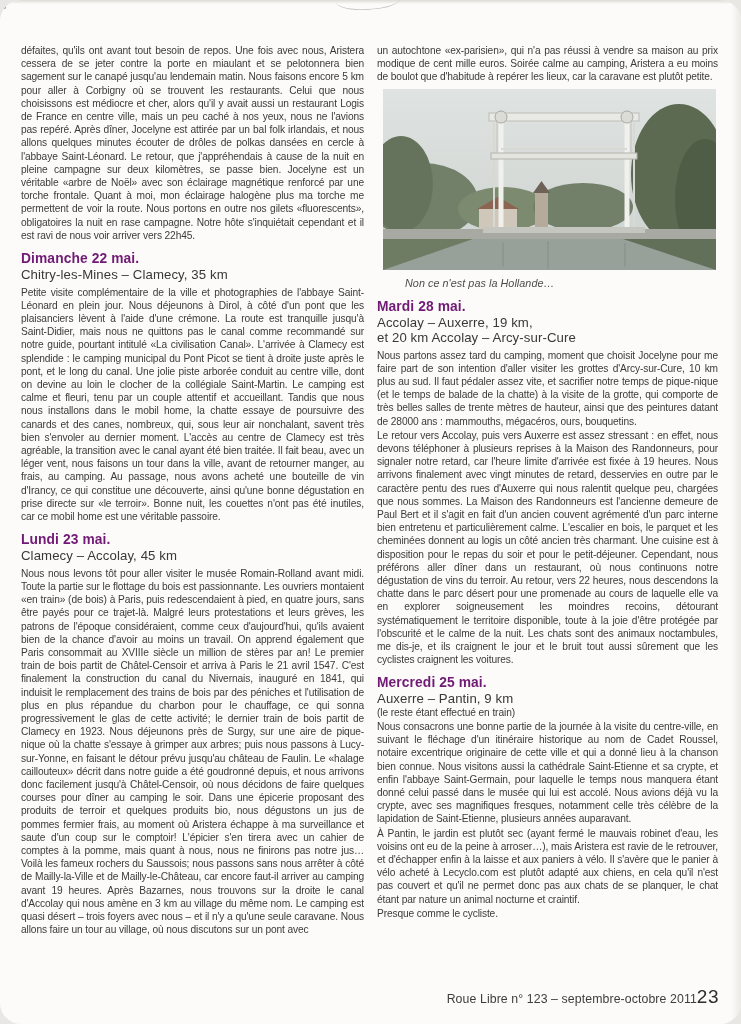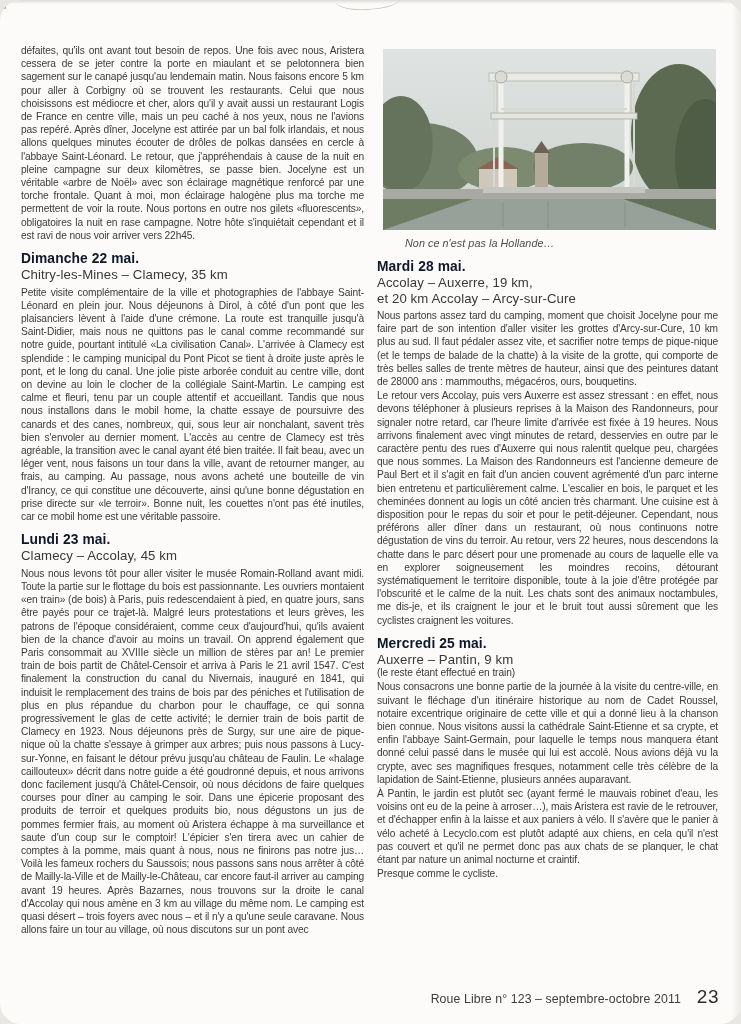--- a/index.html
+++ b/index.html
@@ -25,41 +25,41 @@
   .col-left{left:21px;width:343px;}
   .col-right{left:377px;width:341px;}
 
   .para{
     font-size:10.2px;line-height:13.2px;
     text-align:justify;letter-spacing:-0.12px;
     margin:0 0 1px 0;color:#3b3b3b;
     hyphens:auto;-webkit-hyphens:auto;
   }
   .day-heading{
-    font-size:13.8px;font-weight:bold;color:#0f172a;
+    font-size:13.8px;font-weight:bold;color:#701a75;
     margin:9px 0 1px 0;letter-spacing:0.1px;
   }
   .day-route{
     font-size:13.2px;font-weight:400;color:#383838;
     margin:0 0 3px 0;letter-spacing:0.1px;line-height:15.5px;
   }
   .route-note{
     font-size:10.2px;color:#3b3b3b;margin:0 0 2px 0;letter-spacing:-0.1px;
   }
 
   figure.photo{margin:5px 0 0 6px;width:333px;}
   .photo-frame{width:333px;height:181px;display:block;background:#d8dbd8;}
   figcaption{
     font-size:10.8px;font-style:italic;color:#4c4c4c;
     margin:7px 0 10px 22px;letter-spacing:0.05px;
   }
 
   .footer{
     position:absolute;right:22px;bottom:16px;
-    display:flex;align-items:baseline;gap:16px;
+    display:flex;align-items:baseline;
   }
   .footer .journal{font-size:12.3px;color:#3d3d3d;letter-spacing:0.1px;}
   .footer .pageno{font-size:19px;color:#2d2d2d;letter-spacing:0.5px;}
 </style>
 </head>
 <body>
 
 <div class="page">
   <div class="scan-top"></div>
   <div class="scan-right"></div>
@@ -72,20 +72,21 @@
     <div class="day-heading">Dimanche 22 mai.</div>
     <div class="day-route">Chitry-les-Mines – Clamecy, 35 km</div>
     <p class="para">Petite visite complémentaire de la ville et photographies de l'abbaye Saint-Léonard en plein jour. Nous déjeunons à Dirol, à côté d'un pont que les plaisanciers lèvent à l'aide d'une crémone. La route est tranquille jusqu'à Saint-Didier, mais nous ne quittons pas le canal comme recommandé sur notre guide, pourtant intitulé «La civilisation Canal». L'arrivée à Clamecy est splendide : le camping municipal du Pont Picot se tient à droite juste après le pont, et le long du canal. Une jolie piste arborée conduit au centre ville, dont on devine au loin le clocher de la collégiale Saint-Martin. Le camping est calme et fleuri, tenu par un couple attentif et accueillant. Tandis que nous nous installons dans le mobil home, la chatte essaye de poursuivre des canards et des canes, nombreux, qui, sous leur air nonchalant, savent très bien s'envoler au dernier moment. L'accès au centre de Clamecy est très agréable, la transition avec le canal ayant été bien traitée. Il fait beau, avec un léger vent, nous faisons un tour dans la ville, avant de retourner manger, au frais, au camping. Au passage, nous avons acheté une bouteille de vin d'Irancy, ce qui constitue une découverte, ainsi qu'une bonne dégustation en prise directe sur «le terroir». Bonne nuit, les couettes n'ont pas été inutiles, car ce mobil home est une véritable passoire.</p>
 
     <div class="day-heading">Lundi 23 mai.</div>
     <div class="day-route">Clamecy – Accolay, 45 km</div>
     <p class="para">Nous nous levons tôt pour aller visiter le musée Romain-Rolland avant midi. Toute la partie sur le flottage du bois est passionnante. Les ouvriers montaient «en train» (de bois) à Paris, puis redescendaient à pied, en quatre jours, sans être payés pour ce trajet-là. Malgré leurs protestations et leurs grèves, les patrons de l'époque considéraient, comme ceux d'aujourd'hui, qu'ils avaient bien de la chance d'avoir au moins un travail. On apprend également que Paris consommait au XVIIIe siècle un million de stères par an! Le premier train de bois partit de Châtel-Censoir et arriva à Paris le 21 avril 1547. C'est finalement la construction du canal du Nivernais, inauguré en 1841, qui induisit le remplacement des trains de bois par des péniches et l'utilisation de plus en plus répandue du charbon pour le chauffage, ce qui sonna progressivement le glas de cette activité; le dernier train de bois partit de Clamecy en 1923. Nous déjeunons près de Surgy, sur une aire de pique-nique où la chatte s'essaye à grimper aux arbres; puis nous passons à Lucy-sur-Yonne, en faisant le détour prévu jusqu'au château de Faulin. Le «halage caillouteux» décrit dans notre guide a été goudronné depuis, et nous arrivons donc facilement jusqu'à Châtel-Censoir, où nous décidons de faire quelques courses pour dîner au camping le soir. Dans une épicerie proposant des produits de terroir et quelques produits bio, nous dégustons un jus de pommes fermier frais, au moment où Aristera échappe à ma surveillance et saute d'un coup sur le comptoir! L'épicier s'en tirera avec un cahier de comptes à la pomme, mais quant à nous, nous ne finirons pas notre jus… Voilà les fameux rochers du Saussois; nous passons sans nous arrêter à côté de Mailly-la-Ville et de Mailly-le-Château, car encore faut-il arriver au camping avant 19 heures. Après Bazarnes, nous trouvons sur la droite le canal d'Accolay qui nous amène en 3 km au village du même nom. Le camping est quasi désert – trois foyers avec nous – et il n'y a qu'une seule caravane. Nous allons faire un tour au village, où nous discutons sur un pont avec</p>
   </div>
 
   <div class="col col-right">
+    <p class="para">un autochtone «ex-parisien», qui n'a pas réussi à vendre sa maison au prix modique de cent mille euros. Soirée calme au camping, Aristera a eu moins de boulot que d'habitude à repérer les lieux, car la caravane est plutôt petite.</p>
 
     <figure class="photo">
       <svg class="photo-frame" viewBox="0 0 333 181" preserveAspectRatio="none">
         <defs>
           <linearGradient id="sky" x1="0" y1="0" x2="0" y2="1">
             <stop offset="0" stop-color="#dfe3e1"></stop>
             <stop offset="1" stop-color="#ccd2cf"></stop>
           </linearGradient>
         </defs>
         <rect x="0" y="0" width="333" height="181" fill="url(#sky)"></rect>

